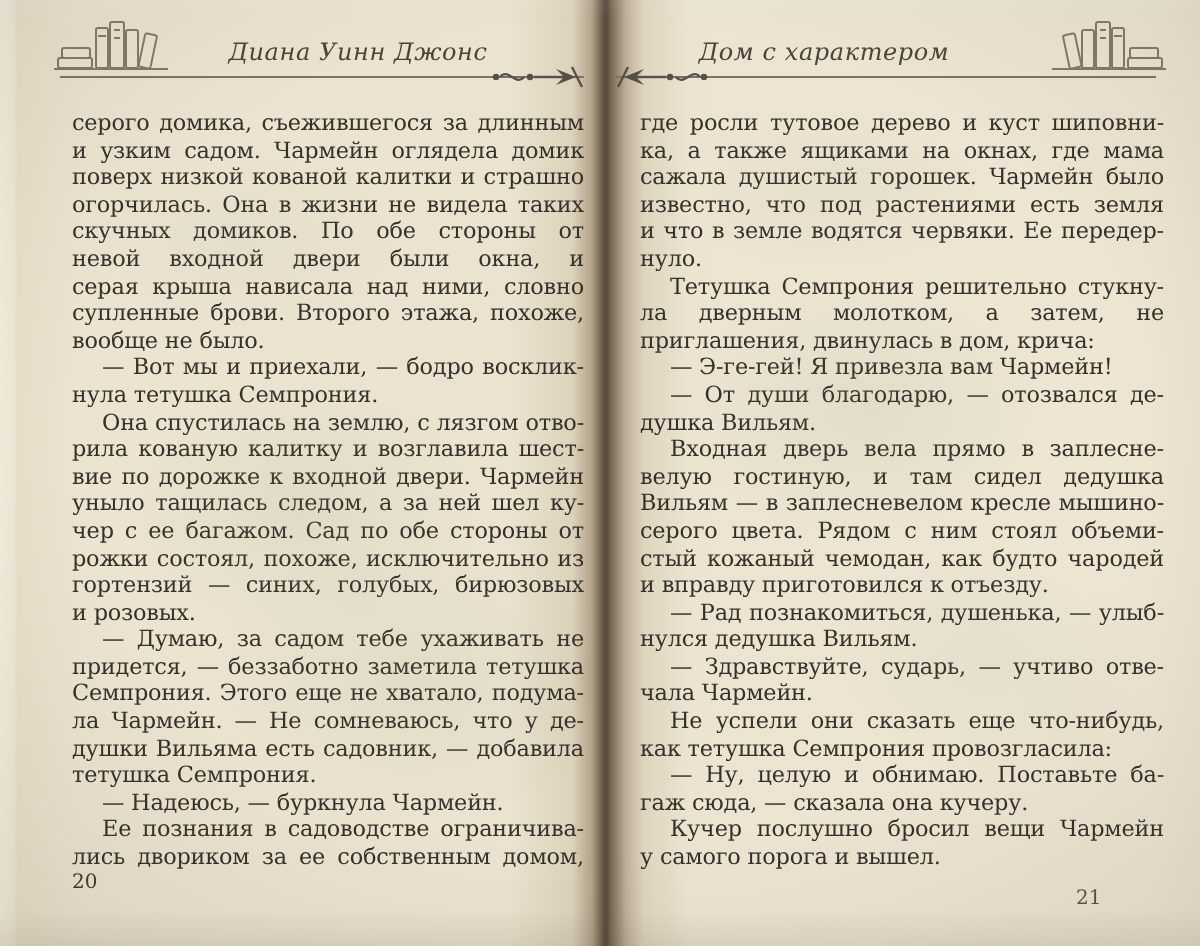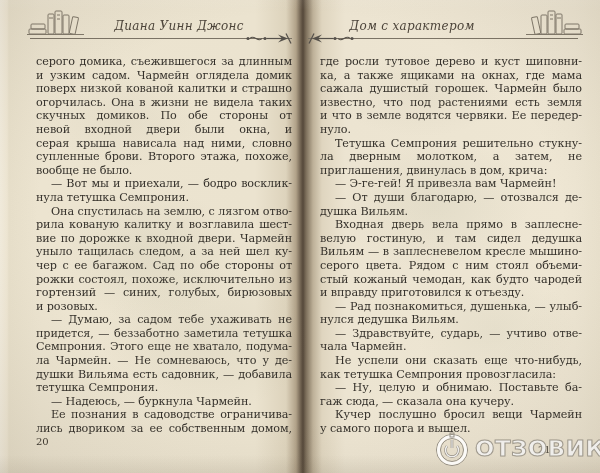--- a/index.html
+++ b/index.html
@@ -192,27 +192,14 @@
         <div class="line short">гаж сюда, — сказала она кучеру.</div>
         <div class="line indent">Кучер послушно бросил вещи Чармейн</div>
         <div class="line short">у самого порога и вышел.</div>
       </div>
     <div class="pagenum pagenum-right">21</div>
   </div>
 
   <div class="ghosting"></div>
   <div class="vignette"></div>
 
-  <div class="watermark">
-    <svg class="wm-logo" viewBox="0 0 40 40">
-      <circle cx="20" cy="21" r="15.5" fill="none" stroke="#948e83" stroke-width="1"></circle>
-      <circle cx="20" cy="21" r="11.5" fill="none" stroke="#948e83" stroke-width="1"></circle>
-      <circle cx="20" cy="21" r="13.5" fill="none" stroke="#ffffff" stroke-opacity="0.85" stroke-width="3"></circle>
-      <path d="M15 17 A 6.5 6.5 0 1 0 25 17" fill="none" stroke="#948e83" stroke-width="2.6"></path>
-      <path d="M15 17 A 6.5 6.5 0 1 0 25 17" fill="none" stroke="#ffffff" stroke-opacity="0.85" stroke-width="1.4"></path>
-      <line x1="20" y1="11" x2="20" y2="19" stroke="#948e83" stroke-width="2.6"></line>
-      <line x1="20" y1="11" x2="20" y2="19" stroke="#ffffff" stroke-opacity="0.85" stroke-width="1.2"></line>
-      <rect x="18" y="4" width="4" height="4" fill="none" stroke="#948e83" stroke-width="1"></rect>
-    </svg>
-    <div class="wm-text">ОТЗОВИК</div>
-  </div>
 
 </div>
 
 </body></html>

